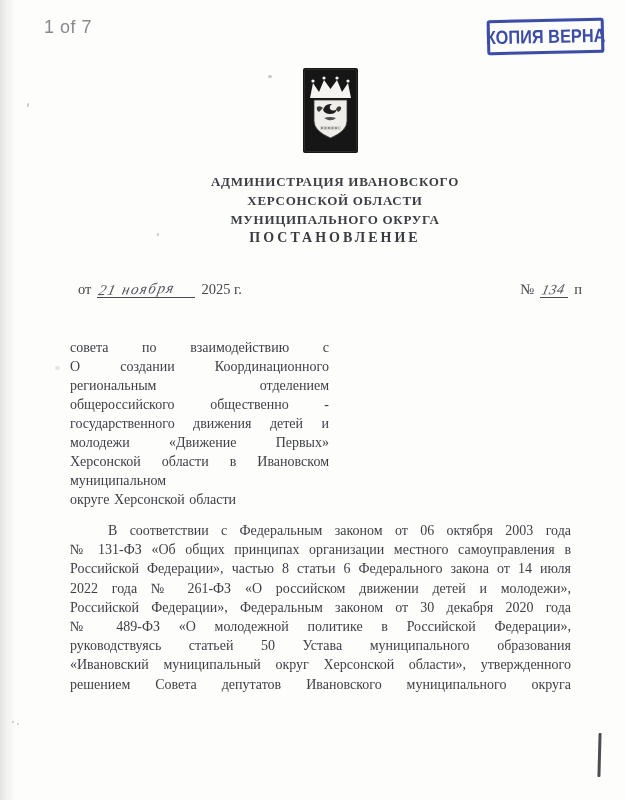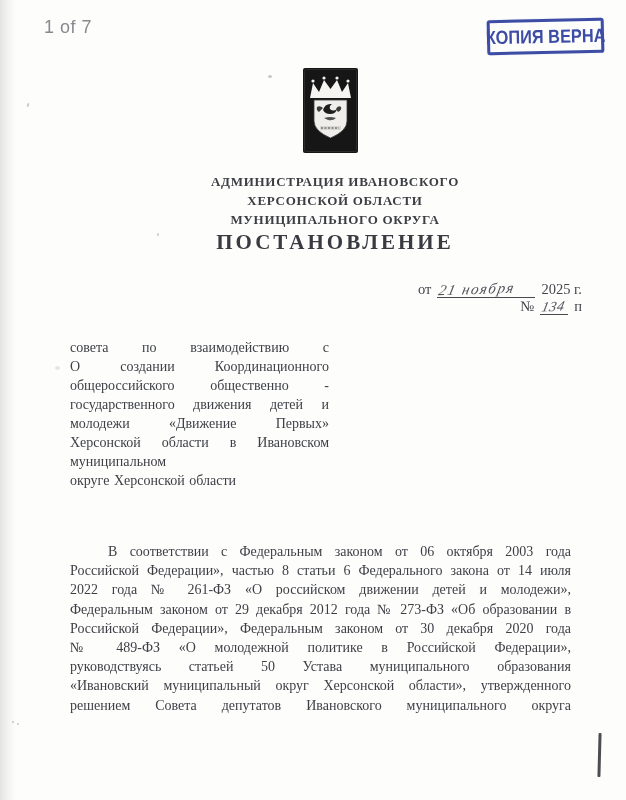--- a/index.html
+++ b/index.html
@@ -63,29 +63,29 @@
   
   .org-block {
     position: absolute; left: 105px; top: 172px; width: 460px;
     text-align: center; font-weight: bold;
     font-size: 13px; line-height: 19px; letter-spacing: 0.7px;
     color: #3d3e44;
   }
   .doc-type {
     position: absolute; left: 105px; top: 230px; width: 460px;
     text-align: center; font-weight: bold;
-    font-size: 21px; letter-spacing: 3px;
+    font-size: 14px; letter-spacing: 3px;
     color: #3a3b41;
   }
 
   
   .date-row {
     position: absolute; left: 78px; top: 281px; right: 44px;
     display: flex; justify-content: space-between; align-items: flex-end;
-    font-size: 14.5px; color: #45464c; flex-direction: column;
+    font-size: 14.5px; color: #45464c;
   }
   .date-left, .num-right { display: flex; align-items: flex-end; gap: 4px; white-space: nowrap; }
   .hw-slot {
     display: inline-block; border-bottom: 1.5px solid #494a50;
     padding: 0 4px 0 2px; margin: 0 2px; line-height: 1;
   }
   .hw-slot.date-slot { min-width: 98px; }
   .hw-slot.num-slot  { min-width: 26px; }
   .hw {
     display: inline-block;
@@ -96,21 +96,21 @@
   .hw.num { font-size: 14px; letter-spacing: 0.5px; }
 
   
   .subject {
     position: absolute; left: 70px; top: 338px; width: 259px;
     font-size: 14px; line-height: 19px; color: #3f4047;
   }
   
   .body-text {
     position: absolute; left: 70px; top: 521px; width: 501px;
-    font-size: 14px; line-height: 19.2px; color: #3e3f45; margin-top: 21px;
+    font-size: 14px; line-height: 19.2px; color: #3e3f45;
   }
   .body-text .line:first-child { text-indent: 38px; }
 
   .jl .line { text-align: justify; text-align-last: justify; word-spacing: 1px; }
   .jl .line.last { text-align-last: left; }
 </style>
 </head>
 <body>
 
 <div class="page">
@@ -165,33 +165,34 @@
       <span class="hw-slot num-slot">
         <span class="hw num">134</span>
       </span>
       <span>п</span>
     </div>
   </div>
 
   <div class="subject jl">
       <div class="line">совета по взаимодействию с</div>
       <div class="line">О создании Координационного</div>
+      <div class="line">региональным отделением</div>
       <div class="line">общероссийского общественно -</div>
       <div class="line">государственного движения детей и</div>
       <div class="line">молодежи «Движение Первых»</div>
       <div class="line">Херсонской области в Ивановском</div>
       <div class="line">муниципальном</div>
       <div class="line last">округе Херсонской области</div>
     </div>
 
   <div class="body-text jl">
       <div class="line">В соответствии с Федеральным законом от 06 октября 2003 года</div>
+      <div class="line">№ 131-ФЗ «Об общих принципах организации местного самоуправления в</div>
       <div class="line">Российской Федерации», частью 8 статьи 6 Федерального закона от 14 июля</div>
       <div class="line">2022 года № 261-ФЗ «О российском движении детей и молодежи»,</div>
-      <div class="line">Федеральным законом от 29 декабря 2012 года № 273-ФЗ «Об образовании в</div>
       <div class="line">Российской Федерации», Федеральным законом от 30 декабря 2020 года</div>
       <div class="line">№ 489-ФЗ «О молодежной политике в Российской Федерации»,</div>
       <div class="line">руководствуясь статьей 50 Устава муниципального образования</div>
       <div class="line">«Ивановский муниципальный округ Херсонской области», утвержденного</div>
       <div class="line">решением Совета депутатов Ивановского муниципального округа</div>
     </div>
 
   <div class="speck s1"></div>
   <div class="speck s2"></div>
   <div class="speck s3"></div>

